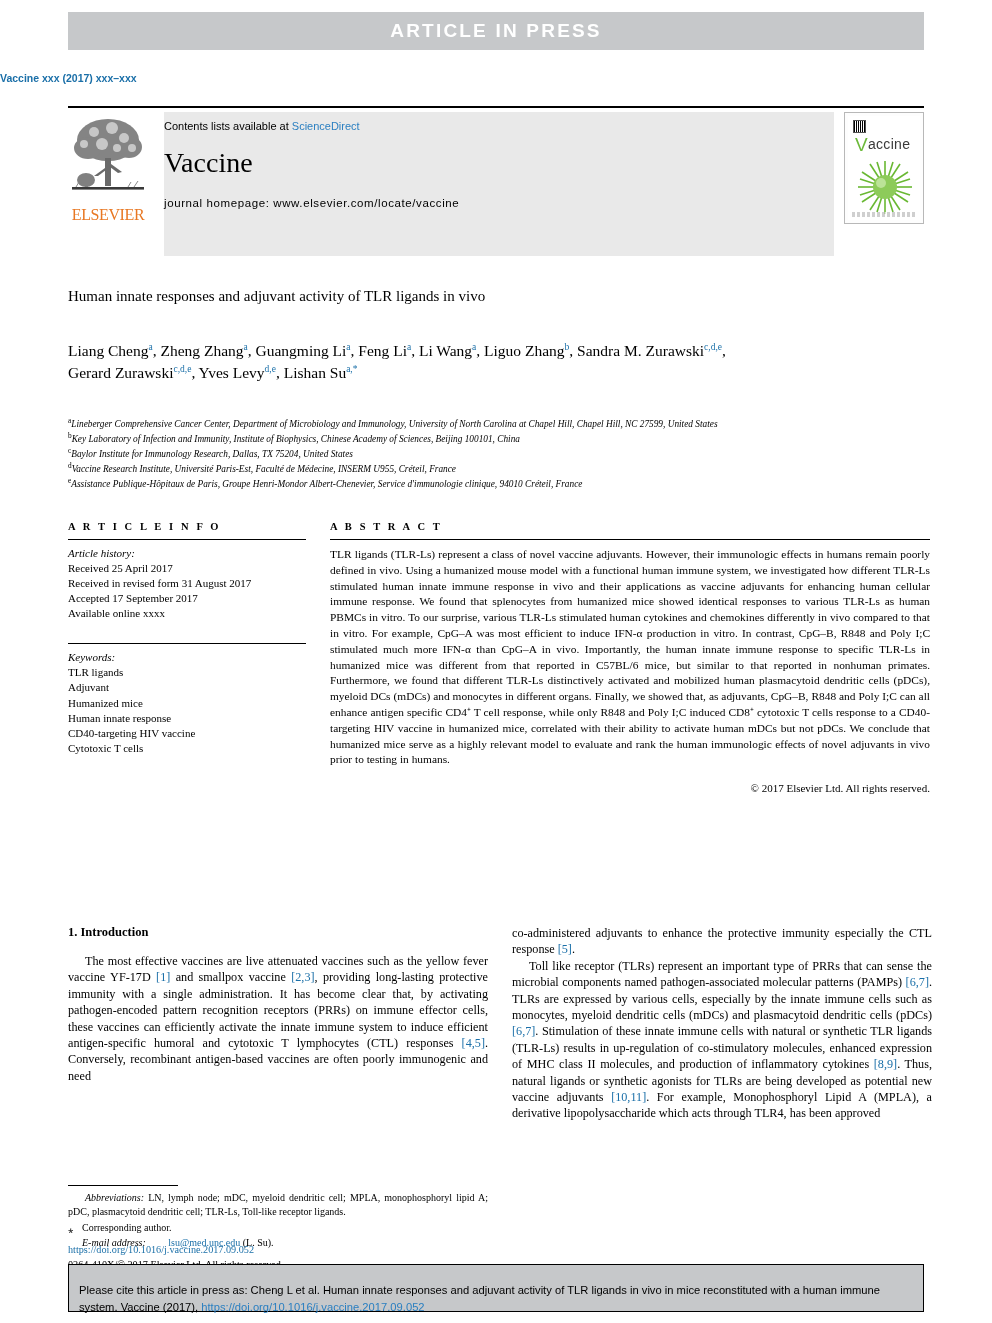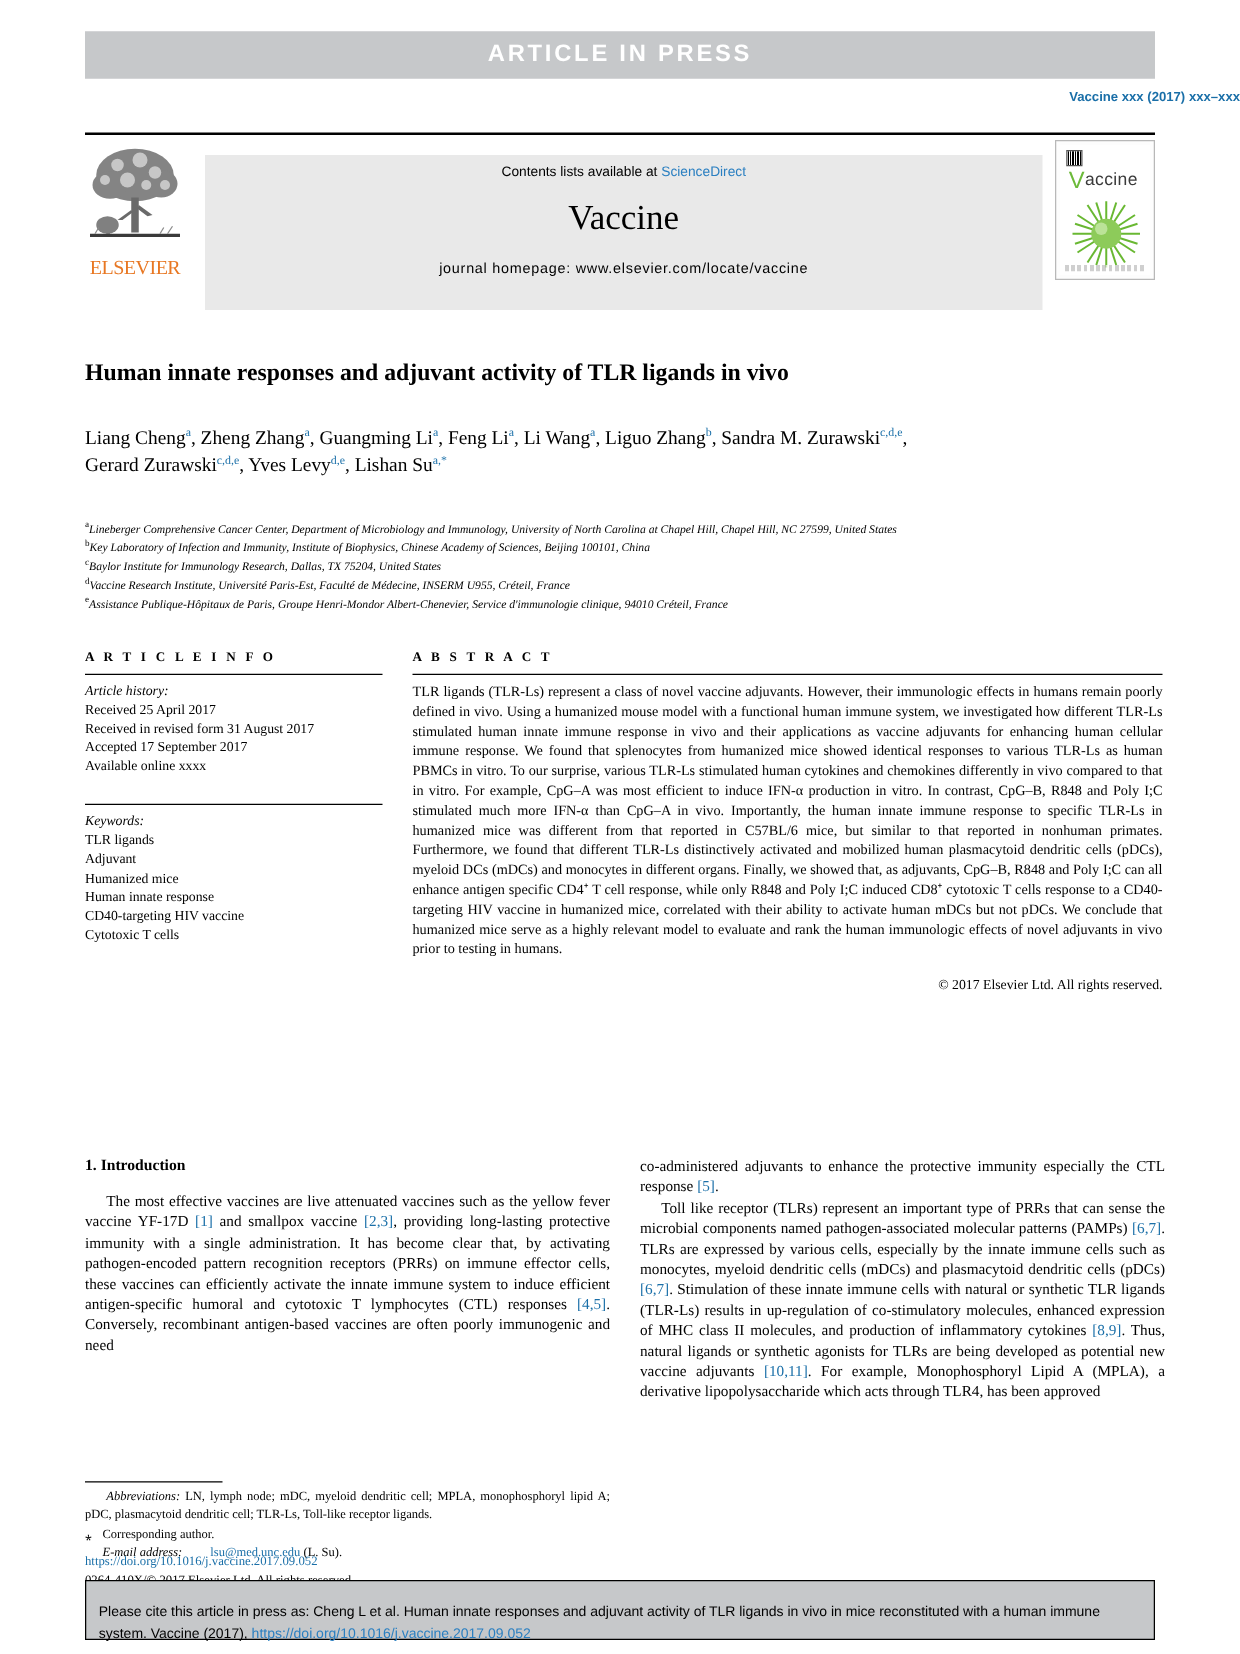--- a/index.html
+++ b/index.html
@@ -12,38 +12,38 @@
     font-family: "Liberation Serif", serif;
     color: #000;
     position: relative;
     overflow: hidden;
   }
   .page { width: 992px; height: 1323px; position: relative; }
 
   
   .aip-band {
     position: absolute;
-    left: 68px; top: 25px;
+    left: 68px; top: 12px;
     width: 856px; height: 38px;
     background: #c6c8ca;
     display: flex; align-items: center; justify-content: center;
   }
   .aip-text {
     font-family: "Liberation Sans", sans-serif;
     font-weight: bold;
     font-size: 19px;
     letter-spacing: 2.2px;
     color: #ffffff;
   }
 
   
   .runhead {
     position: absolute;
     left: 0; top: 72px; width: 992px;
-    text-align: right;
+    text-align: left;
     font-family: "Liberation Sans", sans-serif;
     font-size: 10.5px;
     font-weight: bold;
     color: #1a6fa8;
   }
 
   
   .masthead {
     position: absolute;
     left: 68px; top: 106px;
@@ -60,24 +60,24 @@
     text-align: center;
     font-family: "Liberation Serif", serif;
     font-size: 16px;
     letter-spacing: -0.4px;
     color: #e87722;
   }
   .tree-svg { position: absolute; left: 4px; top: 2px; }
 
   .mast-grey {
     position: absolute;
-    left: 96px; top: 16px;
-    width: 670px; height: 124px;
+    left: 96px; top: 4px;
+    width: 670px; height: 144px;
     background: #e9e9e9;
-    text-align: center;
+    text-align: left;
   }
   .contents-line {
     margin-top: 8px;
     font-family: "Liberation Sans", sans-serif;
     font-size: 11px;
     color: #000;
   }
   .contents-line a { color: #2a7fc1; text-decoration: none; }
   .journal-name {
     margin-top: 15px;
@@ -123,23 +123,23 @@
     height: 5px;
     background: repeating-linear-gradient(90deg,#bbb 0 3px,#fff 3px 5px);
     opacity: .7;
   }
   .virus { position: absolute; left: 8px; top: 42px; }
 
   
   .title-wrap { position: absolute; left: 68px; top: 287px; width: 790px; }
   .art-title {
     font-family: "Liberation Serif", serif;
-    font-size: 19px;
+    font-size: 15px;
     line-height: 1.30;
-    font-weight: bold;
+    font-weight: normal;
     margin: 0;
   }
 
   
   .authors {
     position: absolute; left: 68px; top: 340px; width: 862px;
     font-family: "Liberation Serif", serif;
     font-size: 15.5px;
     line-height: 1.45;
   }

